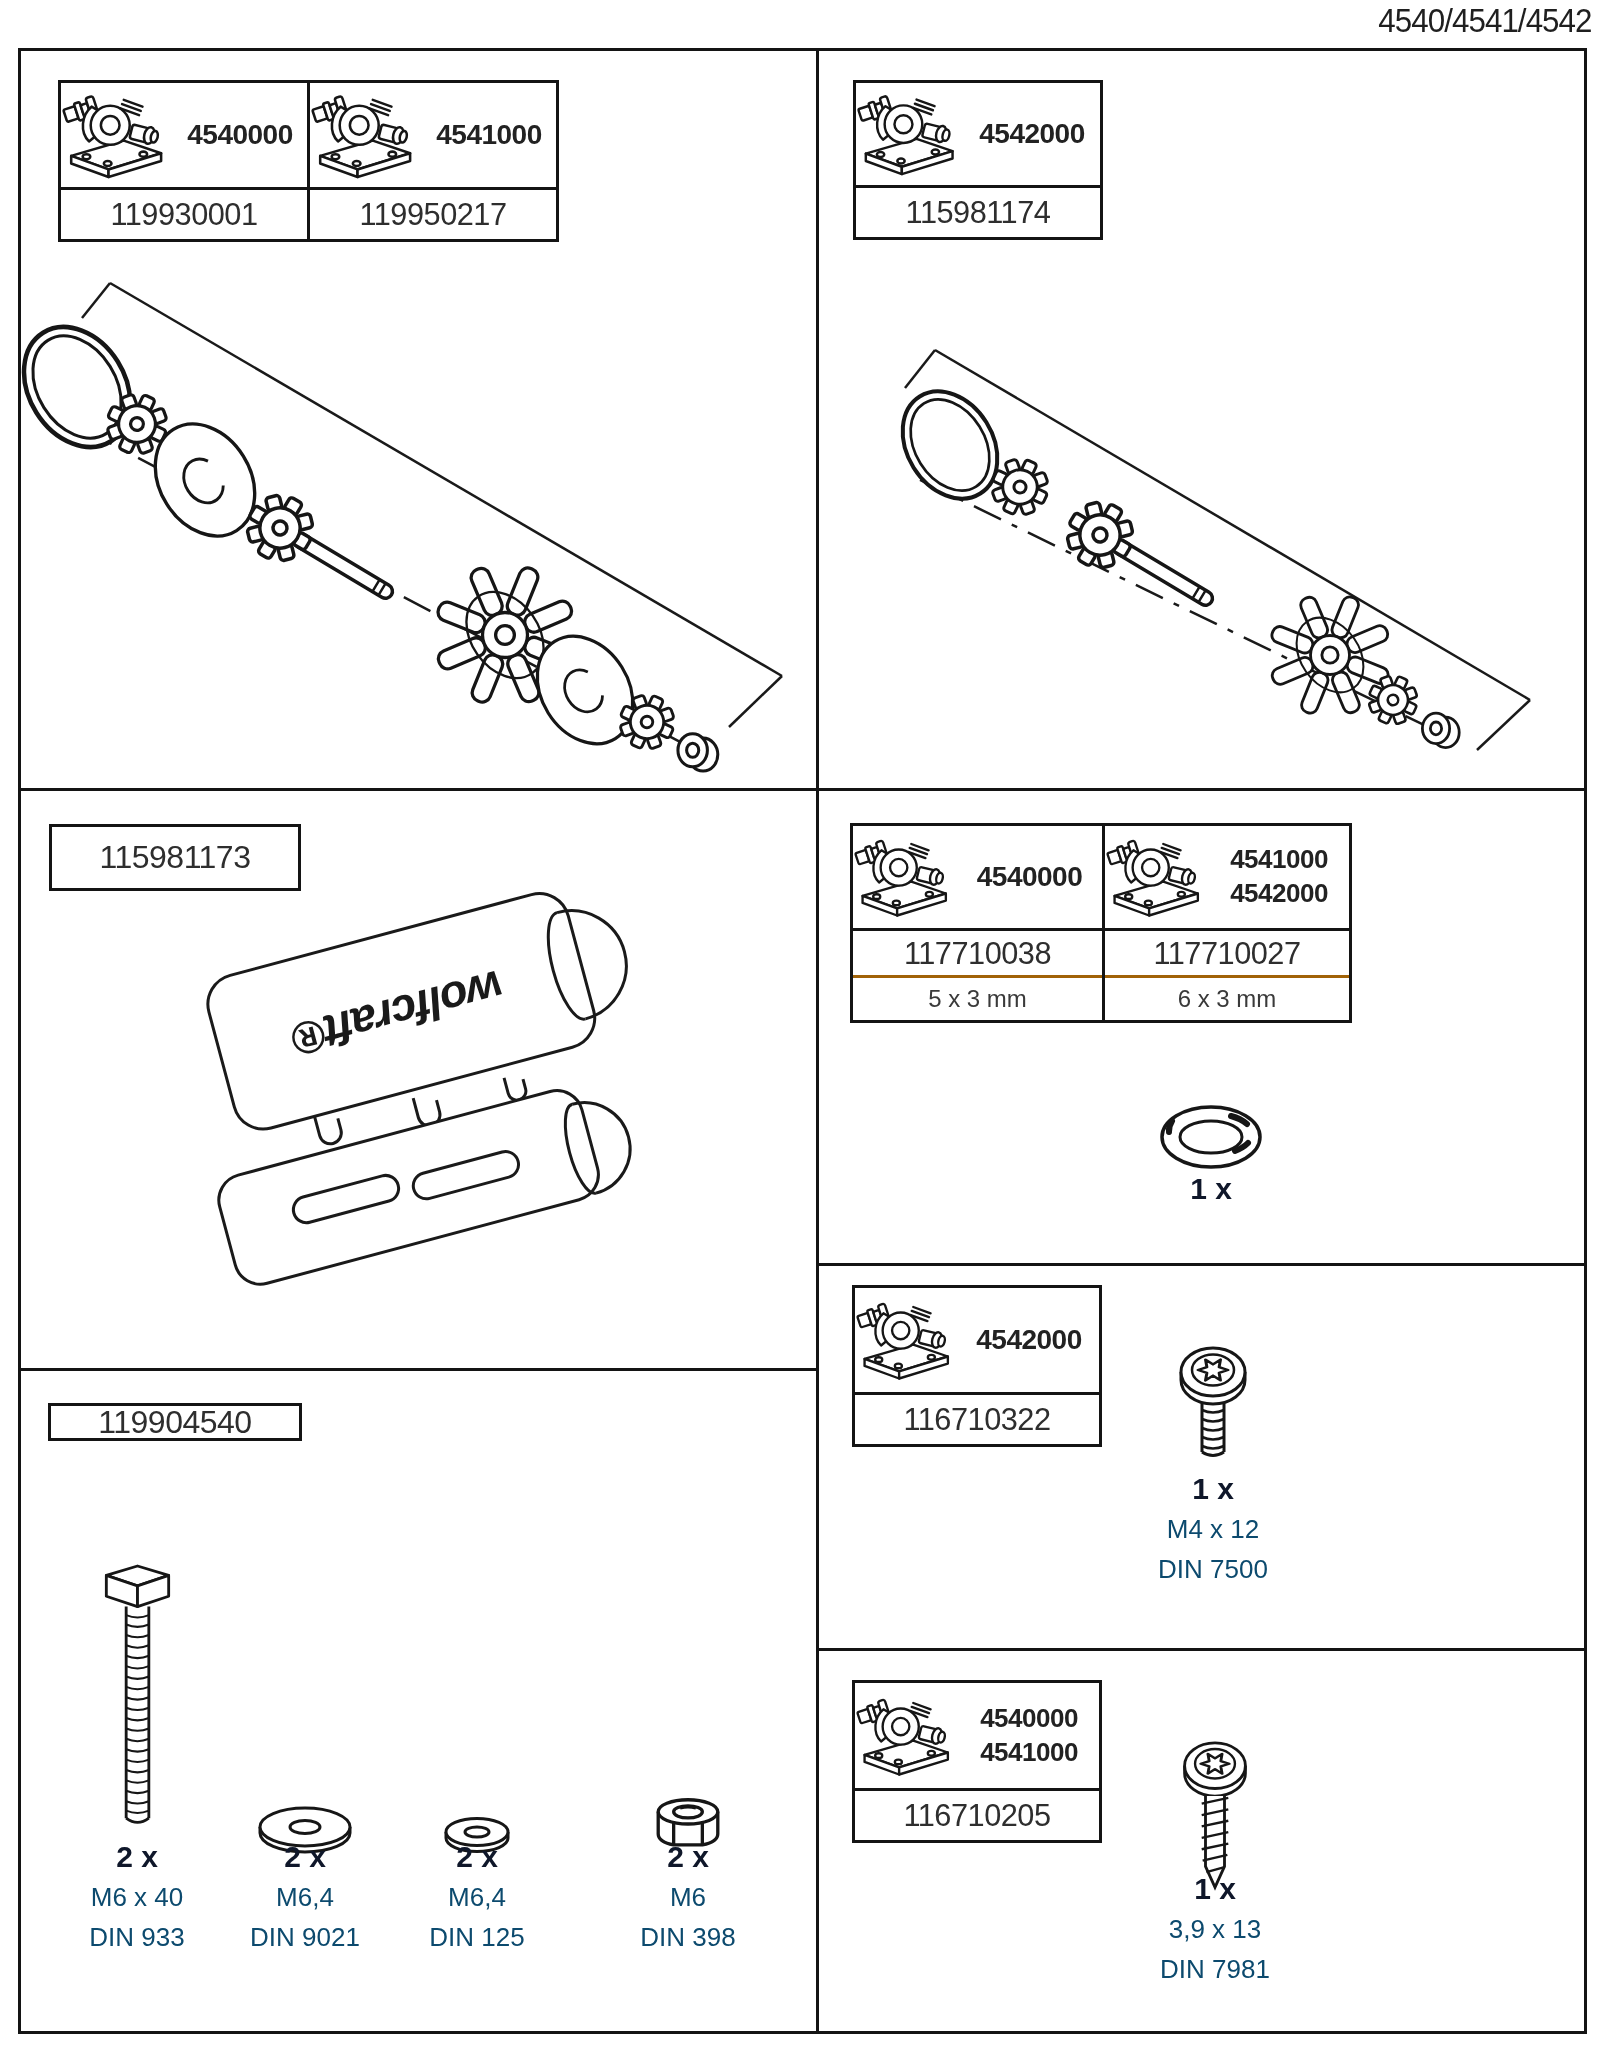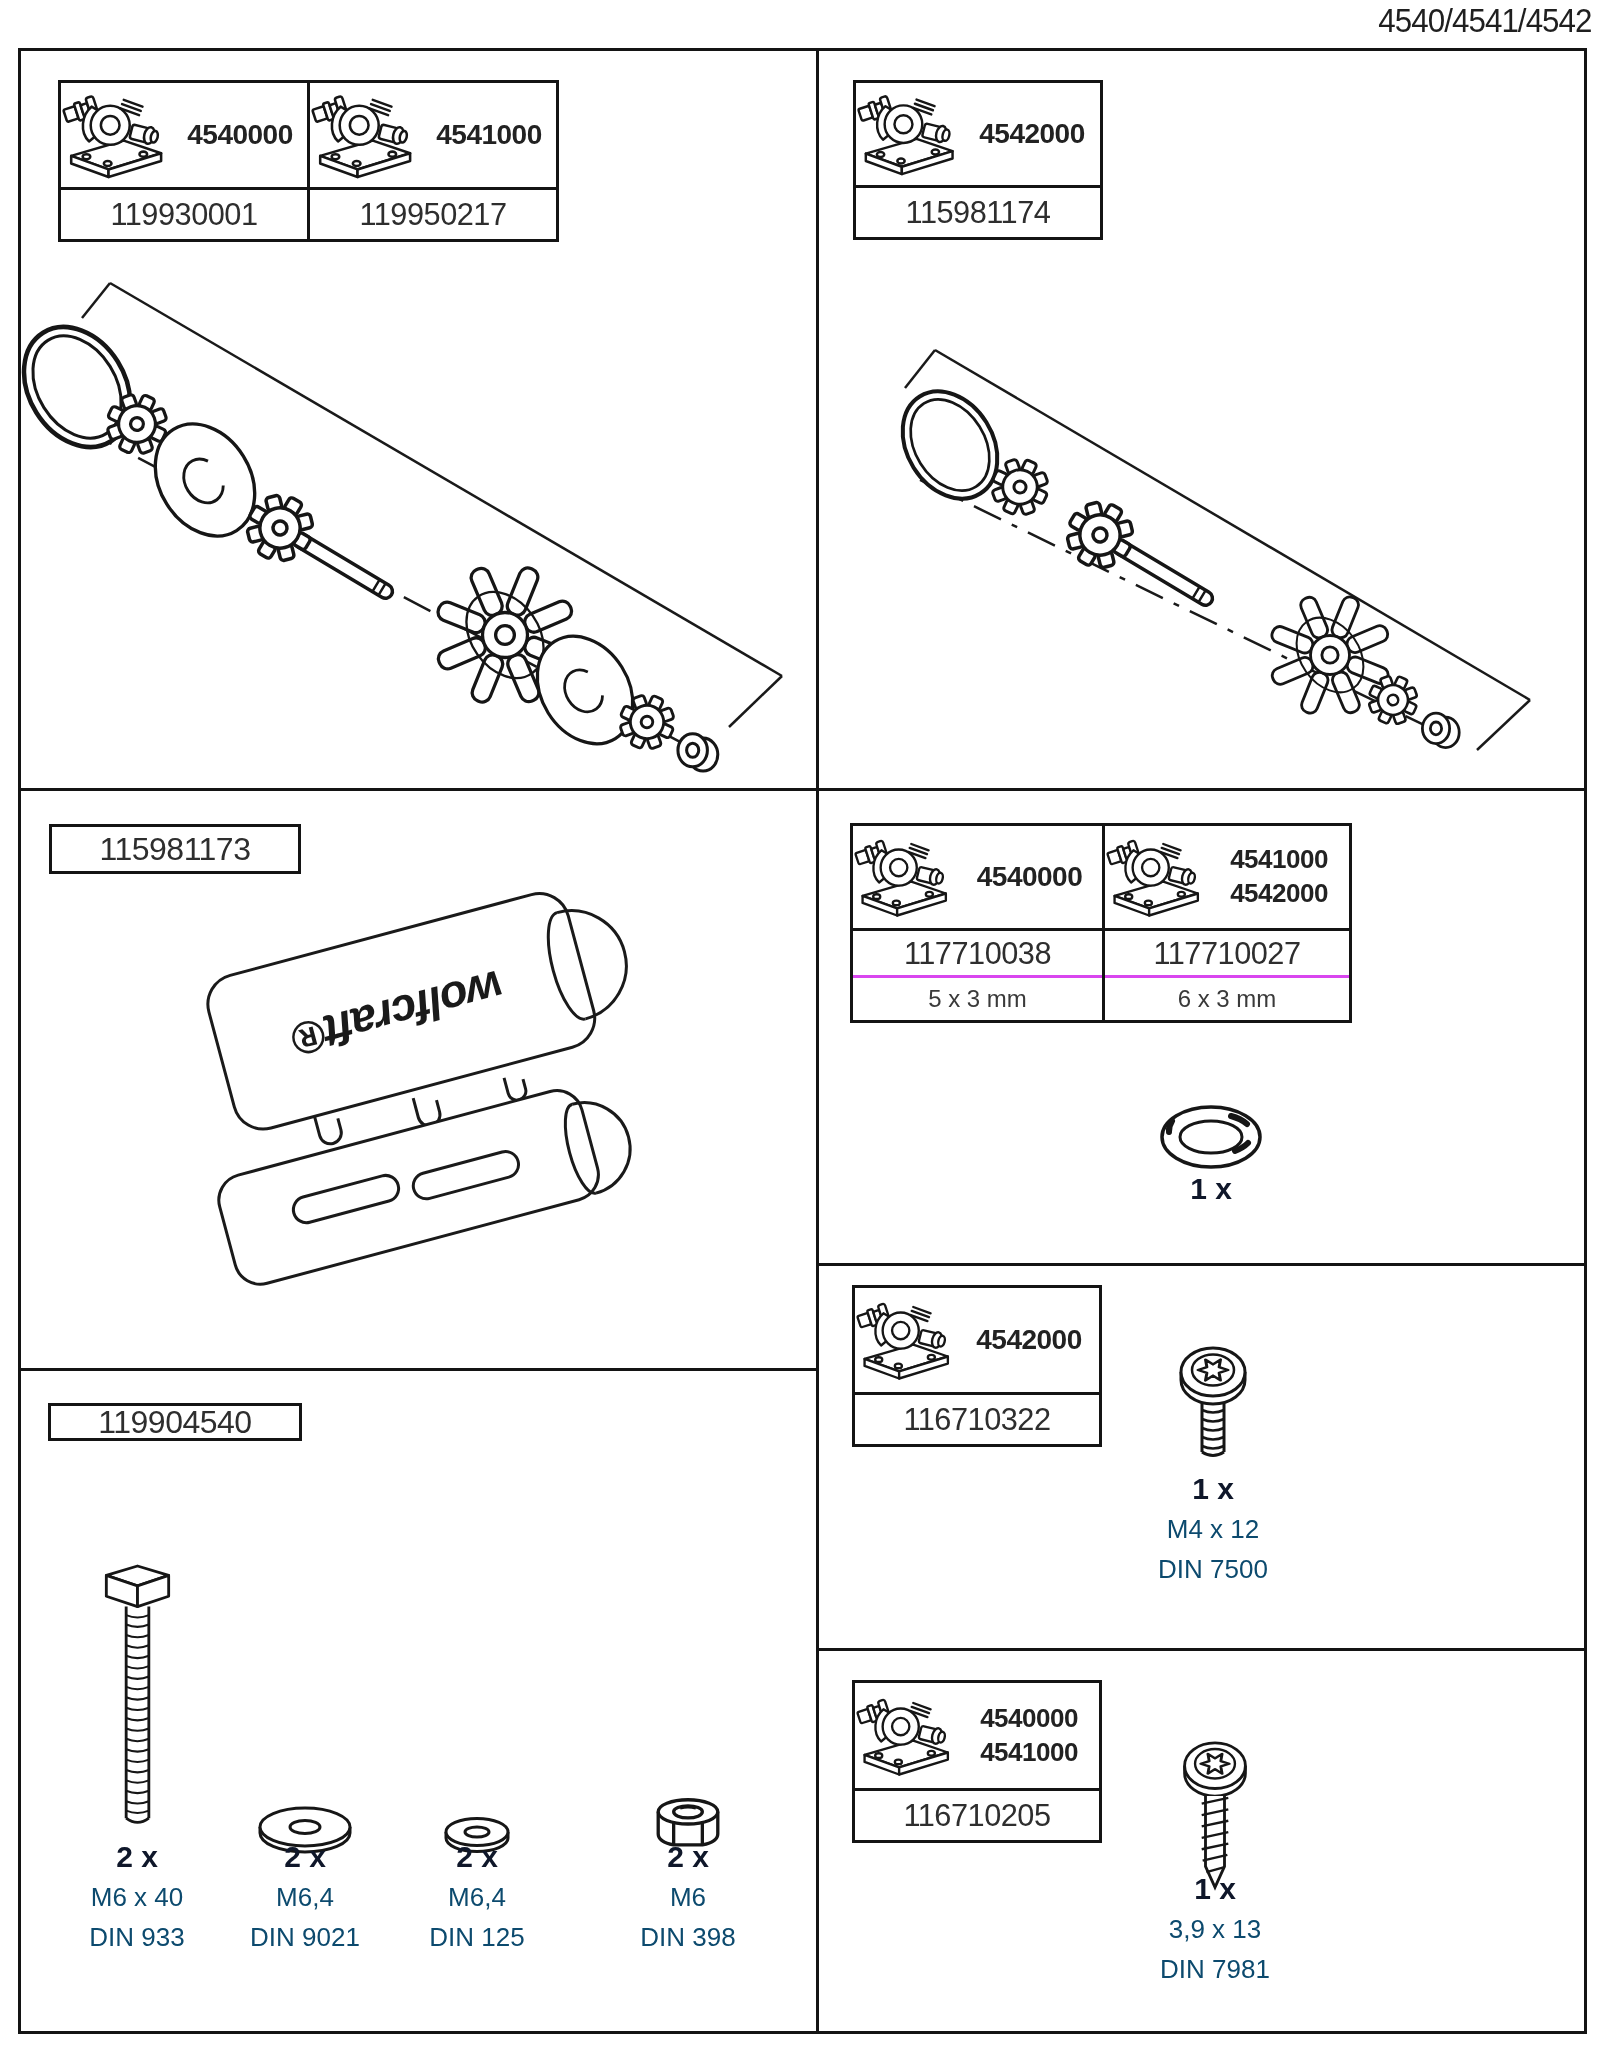--- a/index.html
+++ b/index.html
@@ -9,21 +9,21 @@
           transform:scaleX(.95);transform-origin:right center;}
   .frame{position:absolute;left:18px;top:48px;width:1569px;height:1986px;border:3px solid #141414;box-sizing:border-box;}
   .line{position:absolute;background:#141414;}
   .pbox{position:absolute;border:3px solid #141414;background:#fff;box-sizing:border-box;display:flex;flex-direction:column;}
   .irow{display:flex;align-items:center;padding:2px 0;border-bottom:3px solid #141414;box-sizing:border-box;}
   .irow svg{flex-shrink:0;}
   .model{flex:1;text-align:center;font-weight:bold;font-size:28px;color:#222;letter-spacing:-0.5px;}
   .model.two{font-size:26px;line-height:1.3;}
   .prow{flex:1;display:flex;align-items:center;justify-content:center;font-size:32px;color:#2e2e2e;
         letter-spacing:-0.5px;transform:scaleX(.96);}
-  .srow{height:45px;border-top:3px solid #d946ef;display:flex;align-items:center;justify-content:center;
+  .srow{height:45px;border-top:3px solid #a16207;display:flex;align-items:center;justify-content:center;
         font-size:24px;color:#3a3a3a;box-sizing:border-box;}
   .lblbox{position:absolute;border:3px solid #141414;background:#fff;box-sizing:border-box;
           display:flex;align-items:center;justify-content:center;font-size:32px;letter-spacing:-0.5px;}
   .caption{position:absolute;text-align:center;}
   .qty{font-weight:bold;font-size:30px;color:#0f172a;margin-bottom:6px;}
   .spec{font-size:26px;color:#0c4a6e;line-height:1.22;margin-top:8px;}
   svg.art{position:absolute;}
   .defs{position:absolute;width:0;height:0;overflow:hidden;}
 </style>
 </head>
@@ -184,21 +184,21 @@
       <path d="M99 230 L634 490" stroke-dasharray="30 12 6 12"></path>
     </g>
     <use href="#sym-oring" x="-50" y="-64" width="100" height="128" transform="translate(129,195) rotate(-32)"></use>
     <use href="#sym-gear" x="-30" y="-30" width="60" height="60" transform="translate(199,237) rotate(-20)"></use>
     <use href="#sym-shaftgear" x="-40" y="-40" width="180" height="80" transform="translate(279,285) rotate(31)"></use>
     <use href="#sym-impeller" x="-65" y="-65" width="130" height="130" transform="translate(509,405)"></use>
     <use href="#sym-gear" x="-26" y="-26" width="52" height="52" transform="translate(572,450) rotate(-20)"></use>
     <use href="#sym-bushing" x="-24" y="-24" width="48" height="48" transform="translate(619,480)"></use>
   </svg>
 
-  <div class="lblbox" style="left:49px;top:824px;width:252px;height:50px;">115981173</div>
+  <div class="lblbox" style="left:49px;top:824px;width:252px;height:67px;">115981173</div>
 
   <svg class="art" style="left:150px;top:868px;" width="560" height="485" viewBox="0 0 560 485">
     <g transform="rotate(-15 280 235)" fill="#fff" stroke="#1a1a1a" stroke-width="3" stroke-linejoin="round">
       <g>
         <rect x="90" y="60" width="372" height="158" rx="30"></rect>
         <path d="M452 84 a50 50 0 0 1 0 110" fill="none"></path>
         <path d="M452 84 a17 50 0 0 0 0 110" fill="none"></path>
         <path d="M165 218 v20 a11 11 0 0 0 22 0 v-12" fill="none"></path>
         <path d="M265 226 v20 a11 11 0 0 0 22 0 v-12" fill="none"></path>
         <path d="M358 230 v16 a9 9 0 0 0 18 0 v-10" fill="none"></path>

